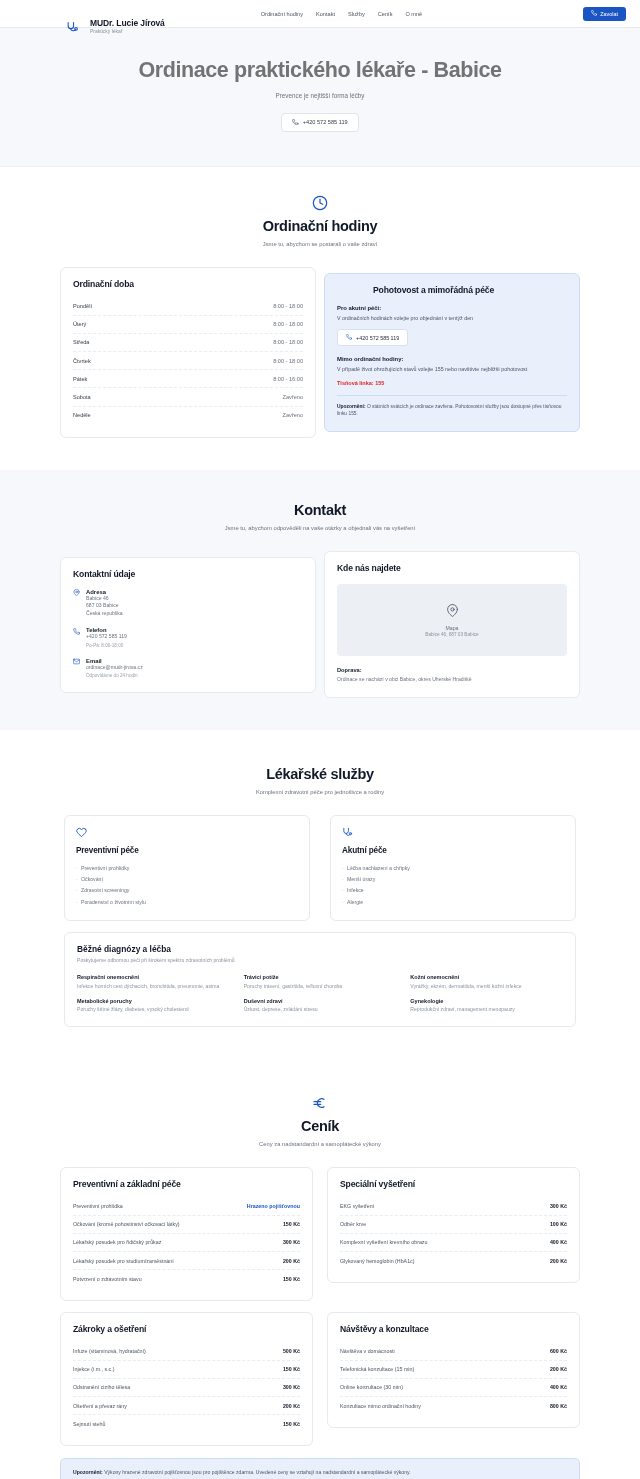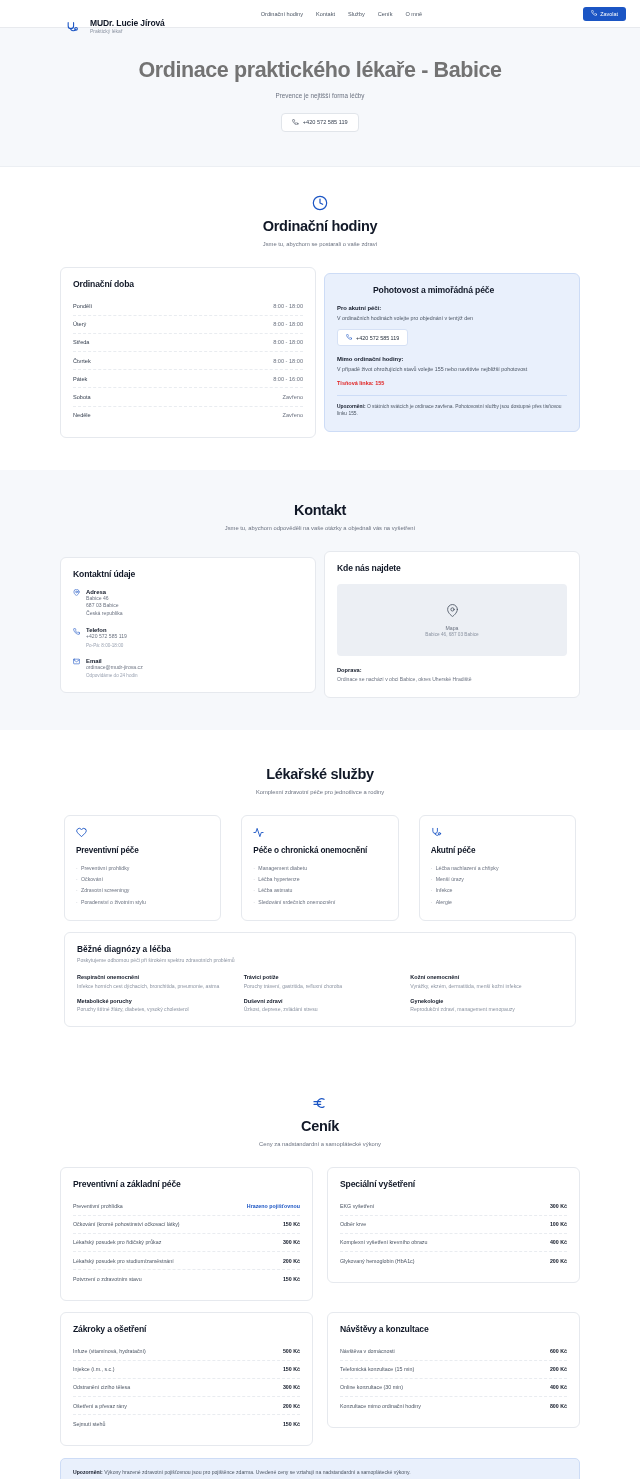--- a/index.html
+++ b/index.html
@@ -373,34 +373,20 @@
         </div>
         <div class="svc-title">Preventivní péče</div>
         <div class="svc-list">
           <div class="svc-li">Preventivní prohlídky</div>
           <div class="svc-li">Očkování</div>
           <div class="svc-li">Zdravotní screeningy</div>
           <div class="svc-li">Poradenství o životním stylu</div>
         </div>
       </div>
 
-      <div class="card svc-card">
-        <div class="svc-icon">
-          <svg viewBox="0 0 24 24" fill="none" stroke="currentColor" stroke-width="2" stroke-linecap="round" stroke-linejoin="round">
-            <polyline points="22 12 18 12 15 21 9 3 6 12 2 12"></polyline>
-          </svg>
-        </div>
-        <div class="svc-title">Péče o chronická onemocnění</div>
-        <div class="svc-list">
-          <div class="svc-li">Management diabetu</div>
-          <div class="svc-li">Léčba hypertenze</div>
-          <div class="svc-li">Léčba astmatu</div>
-          <div class="svc-li">Sledování srdečních onemocnění</div>
-        </div>
-      </div>
 
       <div class="card svc-card">
         <div class="svc-icon">
           <svg viewBox="0 0 24 24" fill="none" stroke="currentColor" stroke-width="1.9" stroke-linecap="round" stroke-linejoin="round">
             <path d="M4 3v6a5 5 0 0 0 10 0V3"></path>
               <circle cx="18.5" cy="14.5" r="2.5"></circle>
               <path d="M9 14v2a6 6 0 0 0 9 0v-1"></path>
           </svg>
         </div>
         <div class="svc-title">Akutní péče</div>

